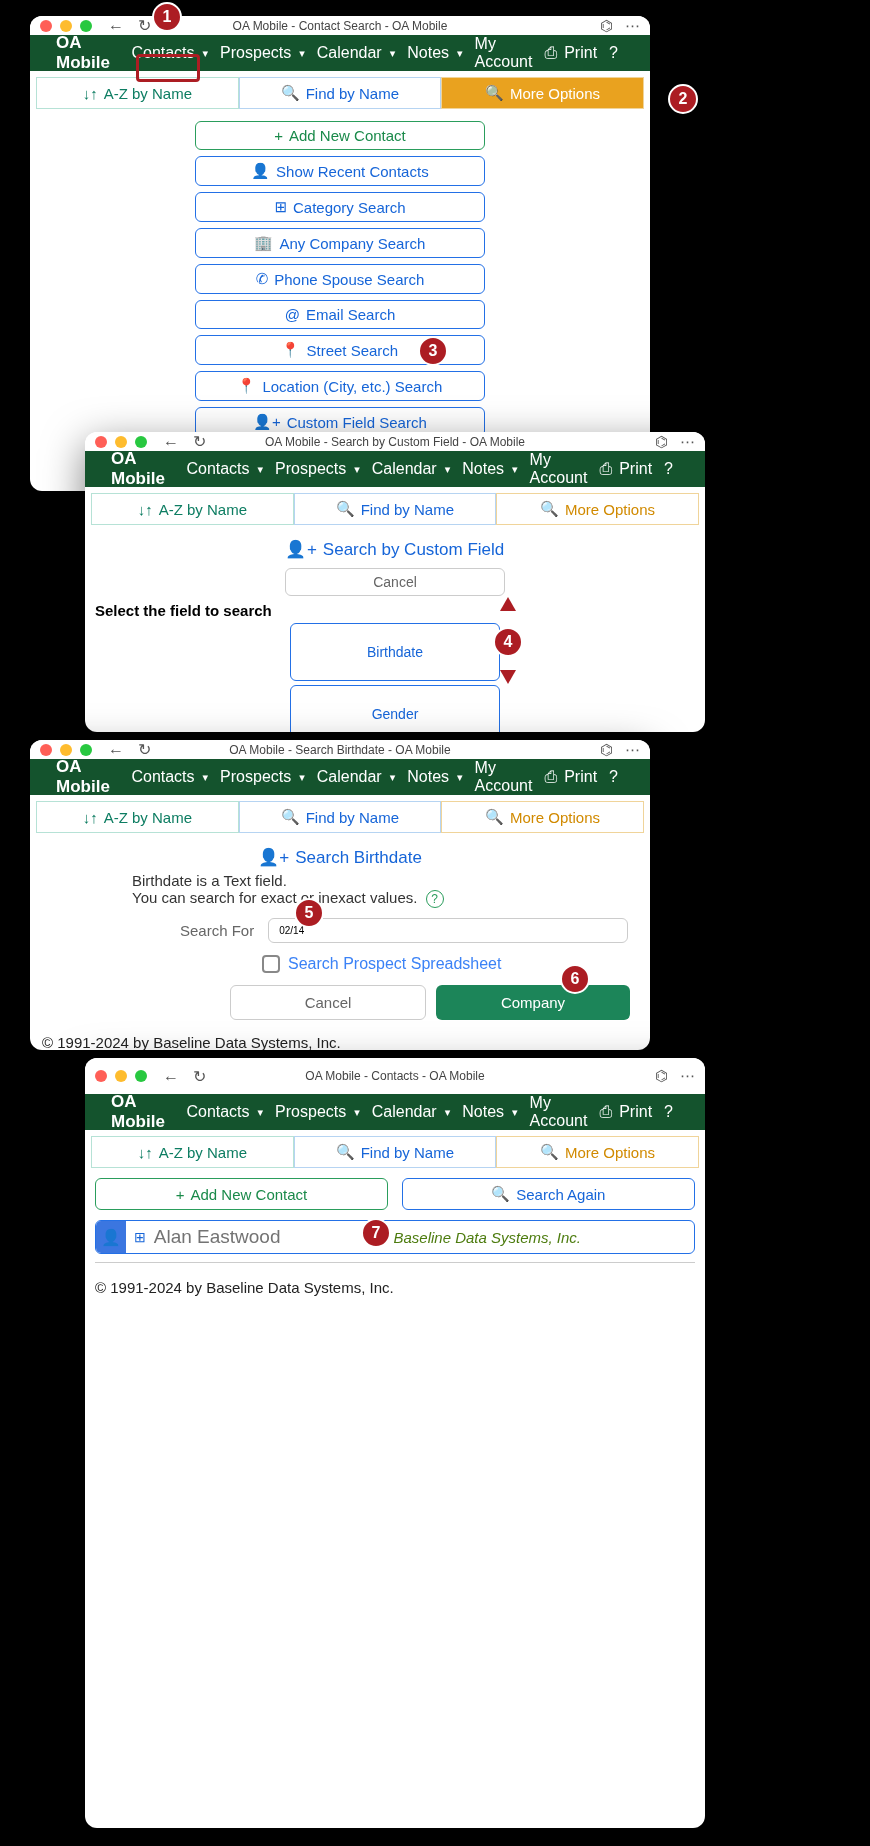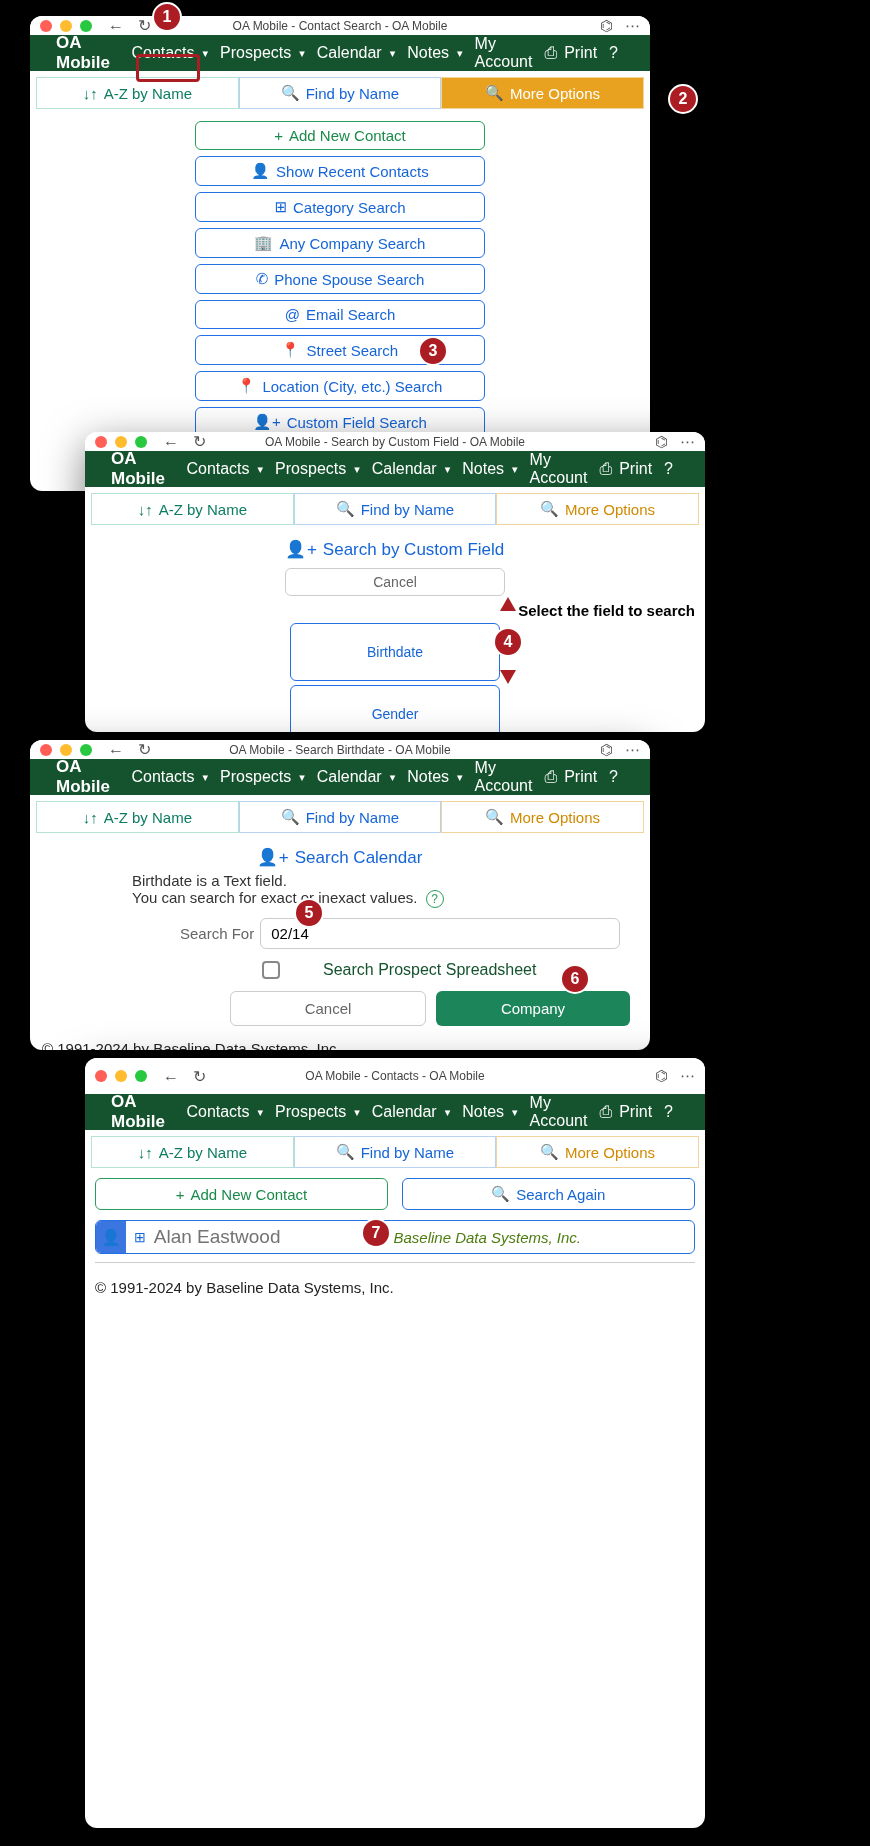--- a/index.html
+++ b/index.html
@@ -186,21 +186,21 @@
     padding: 5px;
     text-align: center;
     border: 1px solid #ccc;
     border-radius: 6px;
     color: #666;
     background: #fff;
     font-size: 14px;
     cursor: pointer;
   }
   .select-label {
-    text-align: right;
+    text-align: left;
     font-weight: 600;
     font-size: 15px;
     margin: 6px 0 4px 0;
   }
   .field-list {
     width: 210px;
     margin: 0 auto;
   }
   .field-item {
     border: 1px solid #2370e6;
@@ -211,21 +211,21 @@
     padding: 20px;
     margin-bottom: 4px;
     font-size: 14px;
     cursor: pointer;
   }
   .help-text { font-size: 15px; color: #333; }
   .search-input {
     border: 1px solid #ccc;
     border-radius: 6px;
     padding: 6px 10px;
-    font-size: 15px;
+    font-size: 10px;
     width: 360px;
   }
   .checkbox-row {
     display: flex;
     align-items: center;
     gap: 8px;
     margin: 12px 0;
   }
   .fake-checkbox {
     width: 18px;
@@ -564,36 +564,36 @@
         <span>Find by Name</span>
       </div>
     <div class="tab tab-gold">
         <span>🔍</span>
         <span>More Options</span>
       </div>
   </div>
   <div class="content">
     <div class="section-header">
       <span>👤+</span>
-      <span>Search Calendar</span>
+      <span>Search Birthdate</span>
     </div>
     <div style="margin-left:92px;">
       <div class="help-text">Birthdate is a Text field.</div>
       <div class="help-text">
         <span>You can search for exact or inexact values.</span>
         <span class="help-circle">?</span>
       </div>
     </div>
-    <div style="display:flex; align-items:center; gap:6px; margin-top:10px; margin-left:140px;">
+    <div style="display:flex; align-items:center; gap:14px; margin-top:10px; margin-left:140px;">
       <span class="help-text" style="color:#666;">Search For</span>
       <input class="search-input" value="02/14" style="">
     </div>
     <div class="checkbox-row" style="margin-left:222px;">
       <div class="fake-checkbox"></div>
-      <span style="color:#14532d;margin-left:35px;">Search Prospect Spreadsheet</span>
+      <span style="color:#3b82f6;">Search Prospect Spreadsheet</span>
     </div>
     <div class="btn-pair" style="margin-left:190px; width:400px;">
       <button class="btn-cancel">Cancel</button>
       <button class="btn-search">Company</button>
     </div>
   </div>
   <div class="footer">© 1991-2024 by Baseline Data Systems, Inc.</div>
 </div>
 <div class="red-badge" style="left:294px; top:898px;">5</div>
 <div class="red-badge" style="left:560px; top:964px;">6</div>

